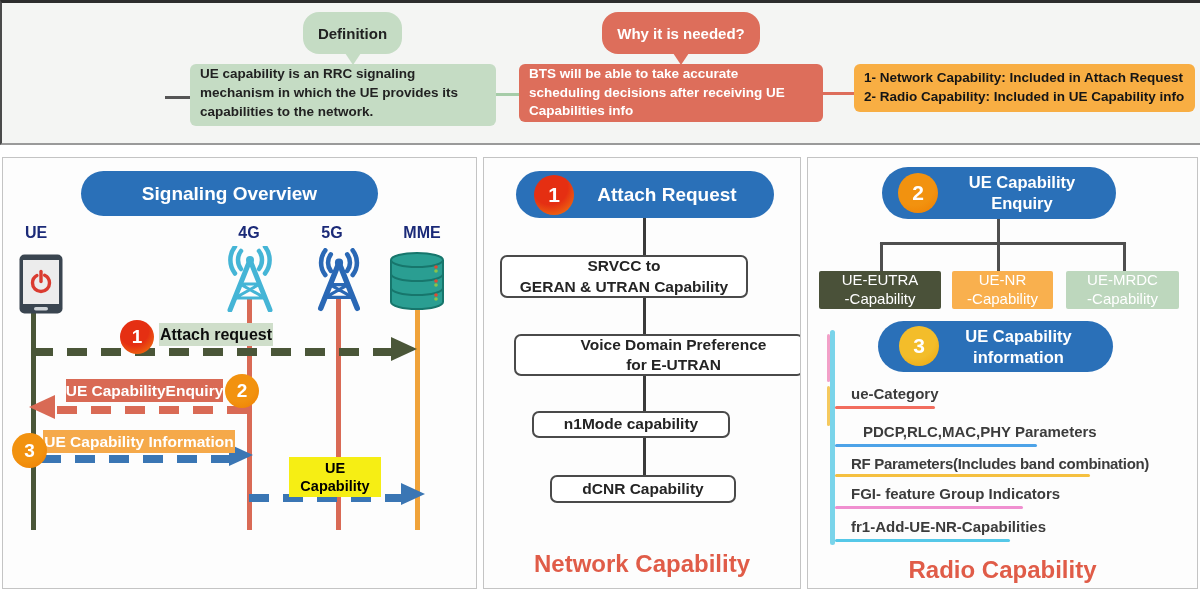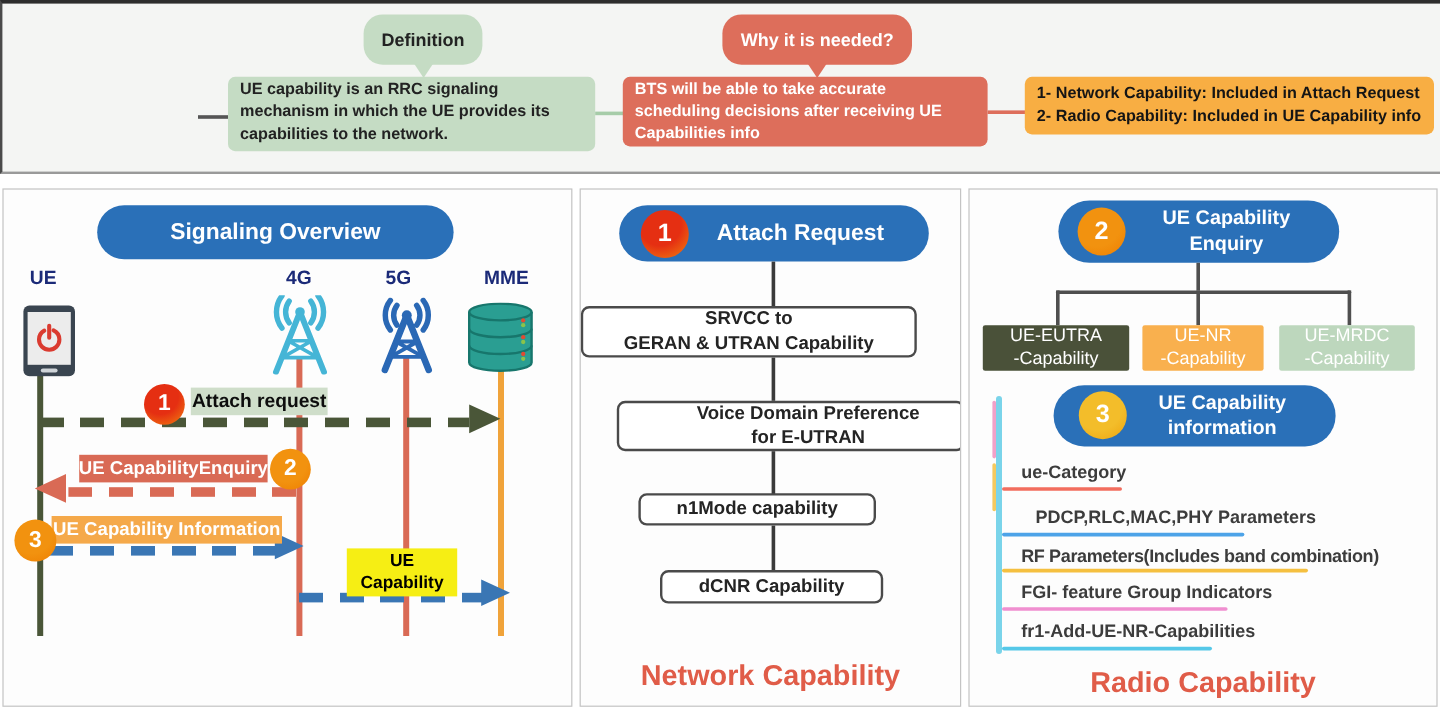--- a/index.html
+++ b/index.html
@@ -83,21 +83,21 @@
     font-size:14.5px;font-weight:bold;text-align:center;line-height:1.25;padding:2px 0;}
 
   
   .pill-attach{left:32px;top:13px;width:258px;height:47px;font-size:19px;padding-left:44px;box-sizing:border-box;}
   .b-attach{left:50px;top:17px;width:40px;height:40px;font-size:21px;}
   .vseg{position:absolute;left:159px;width:3px;background:#3a3a3a;}
   .vs1{top:60px;height:38px;} .vs2{top:140px;height:36px;} .vs3{top:218px;height:36px;} .vs4{top:280px;height:37px;}
   .wbox{position:absolute;background:#fff;border:2px solid #4a4a4a;border-radius:7px;display:flex;
     flex-direction:column;align-items:center;justify-content:center;font-weight:bold;color:#242424;
     text-align:center;box-sizing:border-box;font-size:15.5px;line-height:1.32;}
-  .wb1{left:0;top:97px;width:280px;height:43px;}
+  .wb1{left:16px;top:97px;width:248px;height:43px;}
   .wb2{left:30px;top:176px;width:290px;height:42px;padding-left:29px;}
   .wb3{left:48px;top:253px;width:198px;height:27px;}
   .wb4{left:66px;top:317px;width:186px;height:28px;}
   .panel-footer{position:absolute;left:0;width:100%;text-align:center;color:#e05c48;font-size:24px;font-weight:bold;}
   .p2-footer{top:392px;}
 
   
   .pill-enq{left:74px;top:9px;width:234px;height:52px;font-size:16.5px;line-height:1.25;padding-left:46px;box-sizing:border-box;}
   .b-enq{left:90px;top:15px;width:40px;height:40px;font-size:21px;}
   .tline{position:absolute;background:#4f4f4f;}

